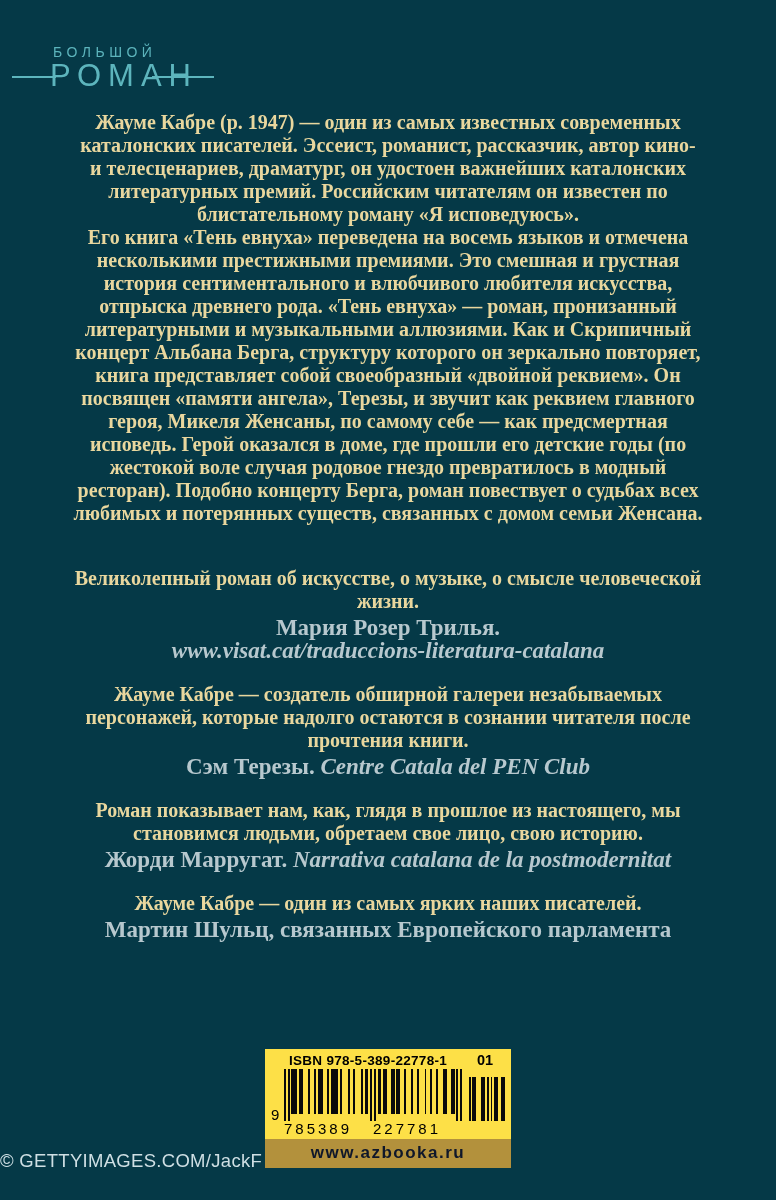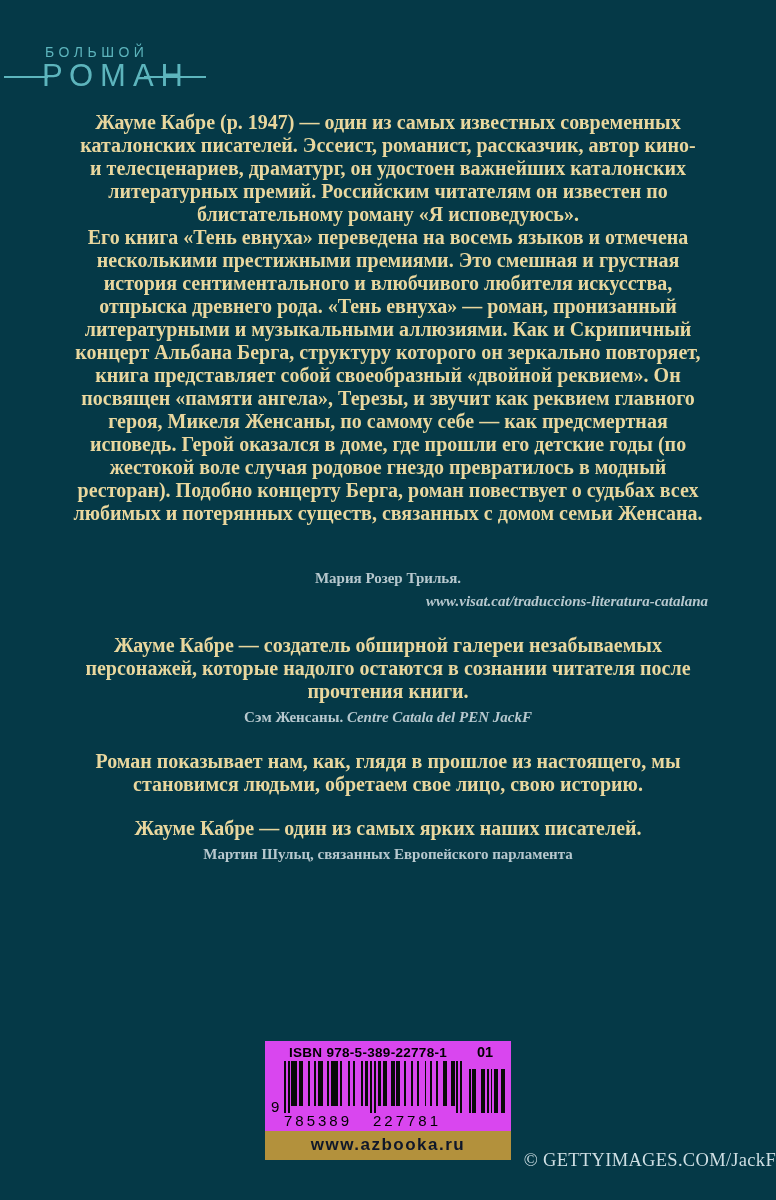--- a/index.html
+++ b/index.html
@@ -6,44 +6,44 @@
     --bg:#053947; --gold:#e9d79e; --attr:#b7c8ce; --logo:#5db5bd;
     --band:#b3913c; --credit:#cfdfe4;
   }
   html,body{margin:0;padding:0;background:#222;}
   .cover{
     position:relative;width:776px;height:1200px;margin:0 auto;
     background:var(--bg);overflow:hidden;
     font-family:"Liberation Serif",serif;
   }
   
-  .logo{position:absolute;top:44px;left:4px;color:var(--logo);font-family:"Liberation Sans",sans-serif;}
+  .logo{position:absolute;top:44px;left:12px;color:var(--logo);font-family:"Liberation Sans",sans-serif;}
   .logo-top{margin-left:41px;font-size:14px;line-height:17px;letter-spacing:4.5px;font-weight:400;}
   .logo-bottom{margin-left:38px;font-size:31px;line-height:30px;letter-spacing:7px;font-weight:100;}
   .logo-line{position:absolute;height:2px;background:var(--logo);}
   .logo-line.left{top:32px;left:0;width:44px;}
   .logo-line.right{top:32px;left:140px;width:62px;}
   
   .content{position:absolute;top:111px;left:0;width:100%;text-align:center;}
   .para,.q-text{
     margin:0 auto;width:632px;color:var(--gold);
     font-size:20px;line-height:23px;font-weight:700;
   }
   .para + .para{}
   .quotes{margin-top:42px;}
   .quote{margin:0 auto 21px;width:640px;}
   .q-attr{
     margin:3px auto 0;width:640px;color:var(--attr);
-    font-size:15px;line-height:23px;font-weight:700;
-  }
-  .ital{font-style:italic;text-align:right;}
+    font-size:23px;line-height:23px;font-weight:700;
+  }
+  .ital{font-style:italic;}
   .blk{display:block;}
   
   .barcode-block{position:absolute;top:1041px;left:50%;transform:translateX(-50%);width:246px;}
-  .barcode-box{background:#d946ef;padding:3px 6px 3px;}
+  .barcode-box{background:#fde047;padding:3px 6px 3px;margin-top:8px;}
   .isbn-row{display:flex;align-items:baseline;color:#000;
     font-family:"Liberation Sans",sans-serif;font-size:13.5px;font-weight:700;}
   .isbn-row .isbn{flex:1;text-align:center;letter-spacing:.3px;white-space:nowrap;}
   .isbn-row .addon-label{width:40px;text-align:center;font-size:14.5px;}
   .bars-row{display:flex;align-items:flex-end;margin-top:1px;}
   .lead-digit{width:13px;color:#000;font-family:"Liberation Sans",sans-serif;
     font-size:15px;line-height:13px;text-align:left;}
   .bars-main{flex:1;height:52px;display:block;}
   .bars-addon{width:38px;height:44px;display:block;margin-left:5px;}
   .digits-row{display:flex;color:#000;font-family:"Liberation Sans",sans-serif;
@@ -51,22 +51,22 @@
   .digits-row .sp-l{width:13px;}
   .digits-row .grp{flex:1;text-align:left;letter-spacing:3px;}
   .digits-row .sp-r{width:43px;}
   .site-band{
     background:var(--band);text-align:center;padding:4px 0 5px;
     font-family:"Liberation Sans",sans-serif;font-size:17px;font-weight:700;
     letter-spacing:1.5px;color:#0f172a;
   }
   
   .credit{
-    position:absolute;top:1150px;left:0;width:100%;text-align:right;
-    font-family:Liberation Serif, serif;font-size:18.5px;color:var(--credit);
+    position:absolute;top:1150px;left:0;width:100%;text-align:left;
+    font-family:Liberation Sans, sans-serif;font-size:18.5px;color:var(--credit);
     letter-spacing:.3px;
   }
 </style>
 </head>
 <body>
 
 <div class="cover">
 
   <header class="logo">
     <div class="logo-line left"></div>
@@ -75,36 +75,41 @@
     <div class="logo-line right"></div>
   </header>
 
   <main class="content">
     <p class="para">Жауме Кабре (р. 1947) — один из самых известных современных каталонских писателей. Эссеист, романист, рассказчик, автор кино- и телесценариев, драматург, он удостоен важнейших каталонских литературных премий. Российским читателям он известен по блистательному роману «Я исповедуюсь».</p>
     <p class="para">Его книга «Тень евнуха» переведена на восемь языков и отмечена несколькими престижными премиями. Это смешная и грустная история сентиментального и влюбчивого любителя искусства, отпрыска древнего рода. «Тень евнуха» — роман, пронизанный литературными и музыкальными аллюзиями. Как и Скрипичный концерт Альбана Берга, структуру которого он зеркально повторяет, книга представляет собой своеобразный «двойной реквием». Он посвящен «памяти ангела», Терезы, и звучит как реквием главного героя, Микеля Женсаны, по самому себе — как предсмертная исповедь. Герой оказался в доме, где прошли его детские годы (по жестокой воле случая родовое гнездо превратилось в модный ресторан). Подобно концерту Берга, роман повествует о судьбах всех любимых и потерянных существ, связанных с домом семьи Женсана.</p>
 
     <section class="quotes">
 
       <figure class="quote">
+        <blockquote class="q-text">Великолепный роман об искусстве, о музыке, о смысле человеческой жизни.</blockquote>
         <figcaption class="q-attr">
           <span>Мария Розер Трилья.</span>
           <span class="ital blk">www.visat.cat/traduccions-literatura-catalana</span>
         </figcaption>
       </figure>
 
       <figure class="quote">
         <blockquote class="q-text">Жауме Кабре — создатель обширной галереи незабываемых персонажей, которые надолго остаются в сознании читателя после прочтения книги.</blockquote>
         <figcaption class="q-attr">
-          <span>Сэм Женсаны.</span>
-          <span class="ital">Centre Catala del PEN JackF</span>
+          <span>Сэм Терезы.</span>
+          <span class="ital">Centre Catala del PEN Club</span>
         </figcaption>
       </figure>
 
       <figure class="quote">
         <blockquote class="q-text">Роман показывает нам, как, глядя в прошлое из настоящего, мы становимся людьми, обретаем свое лицо, свою историю.</blockquote>
+        <figcaption class="q-attr">
+          <span>Жорди Марругат.</span>
+          <span class="ital">Narrativa catalana de la postmodernitat</span>
+        </figcaption>
       </figure>
 
       <figure class="quote">
         <blockquote class="q-text">Жауме Кабре — один из самых ярких наших писателей.</blockquote>
         <figcaption class="q-attr">
           <span>Мартин Шульц, связанных Европейского парламента</span>
           <span class="ital"></span>
         </figcaption>
       </figure>
 

